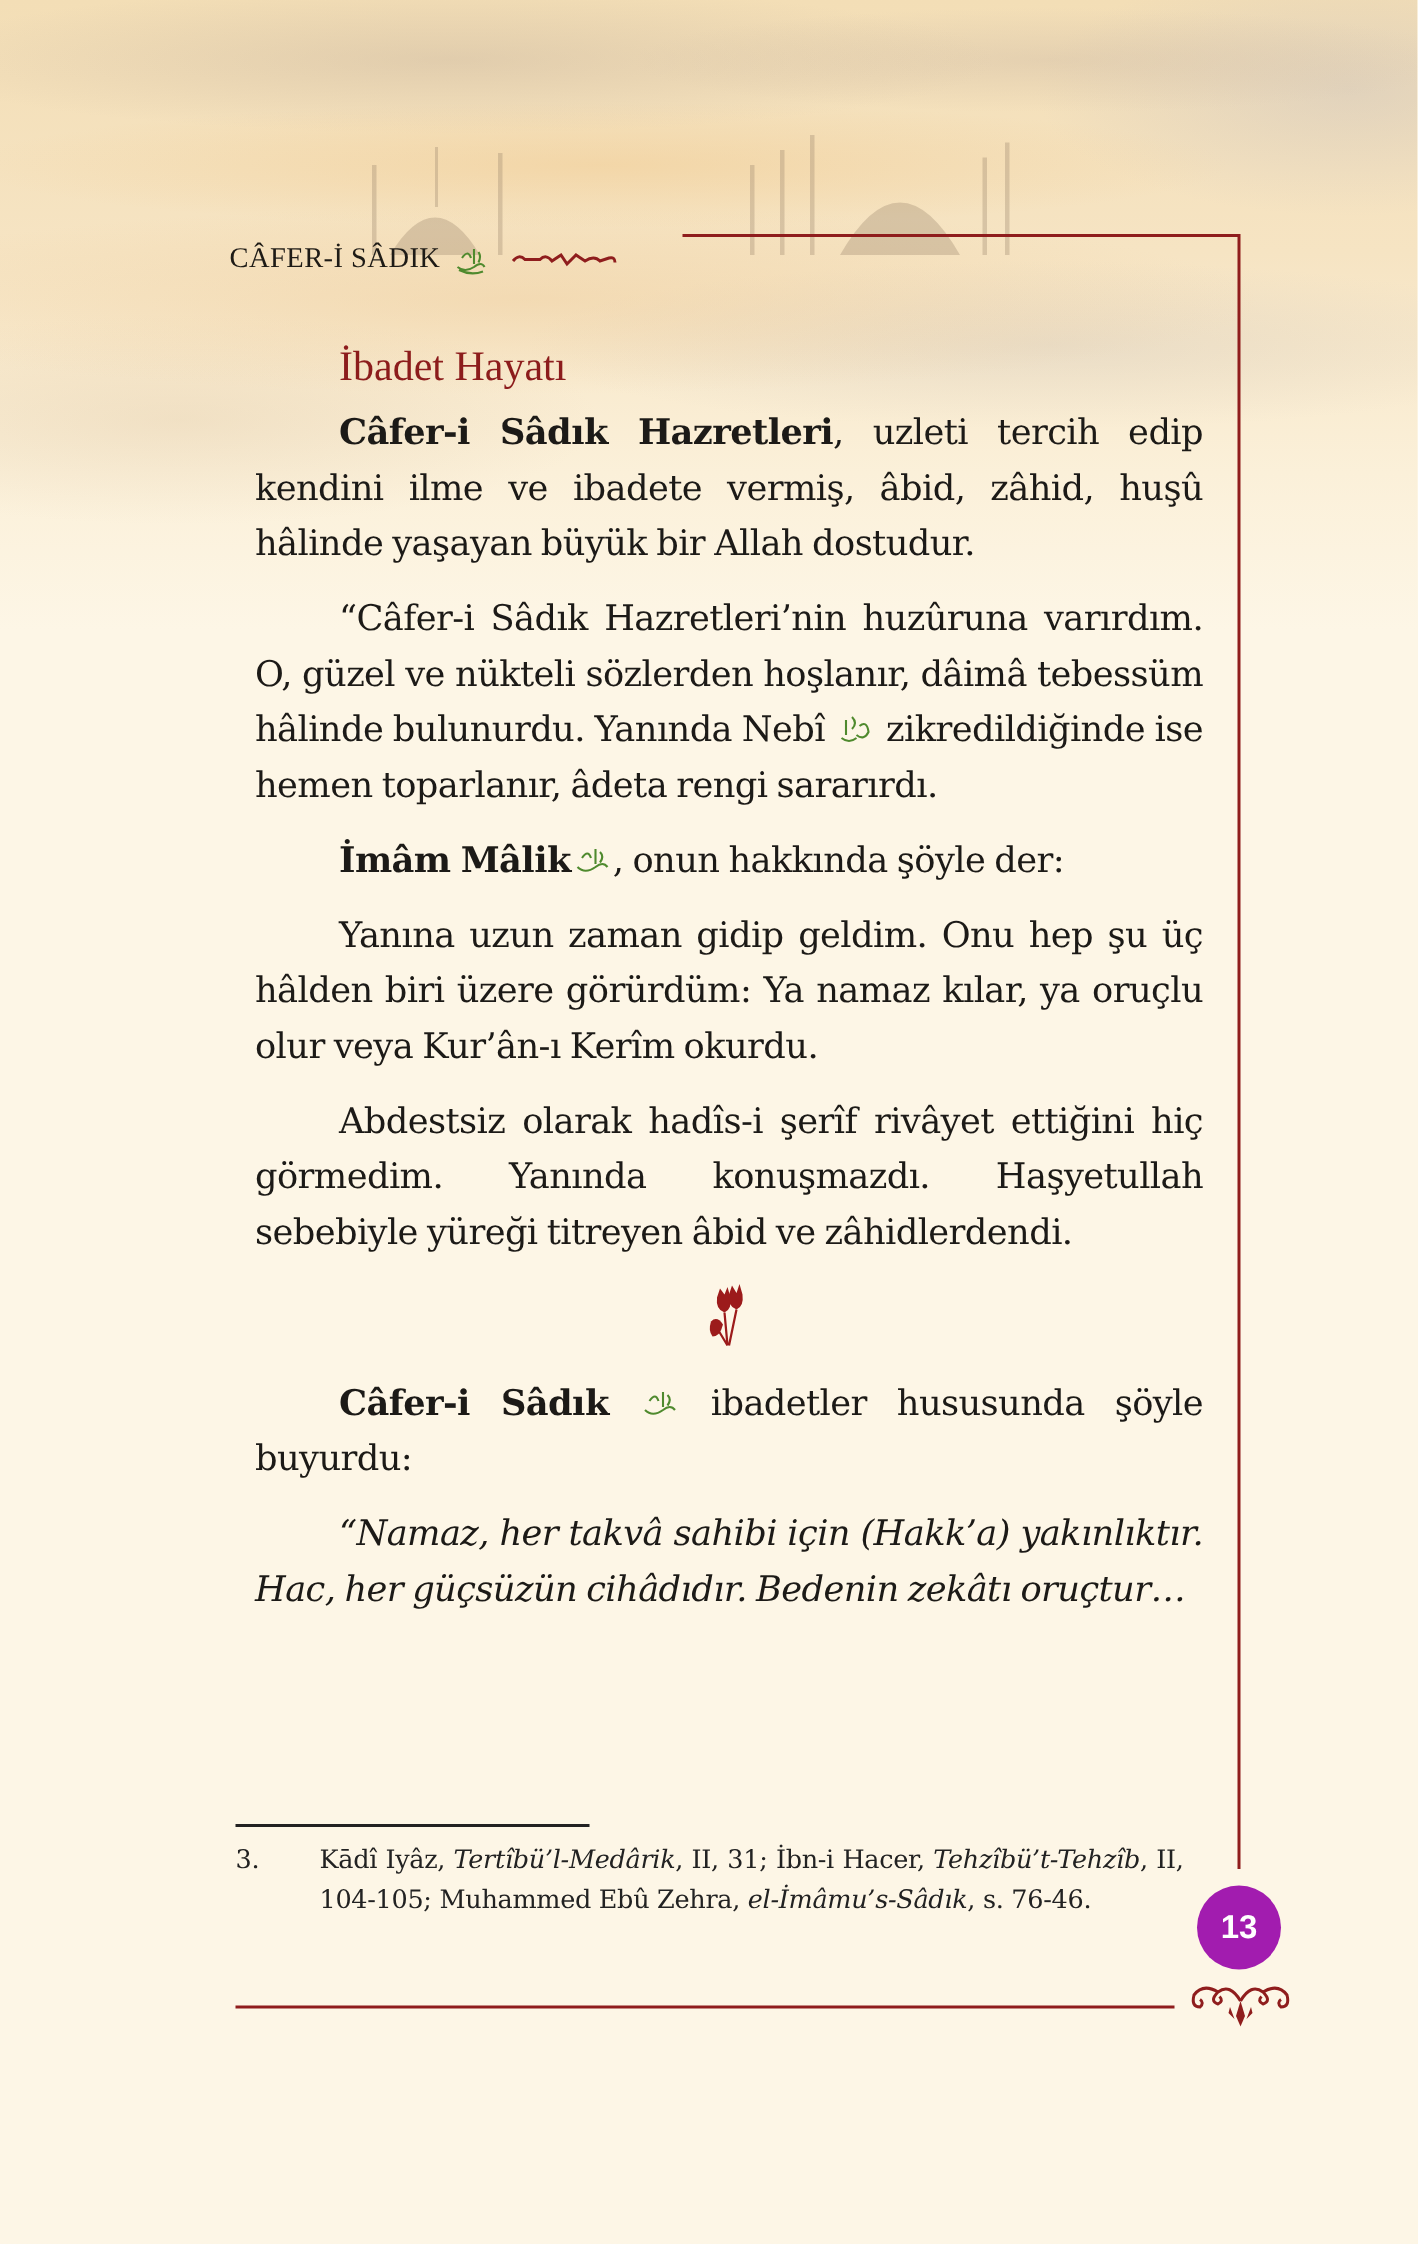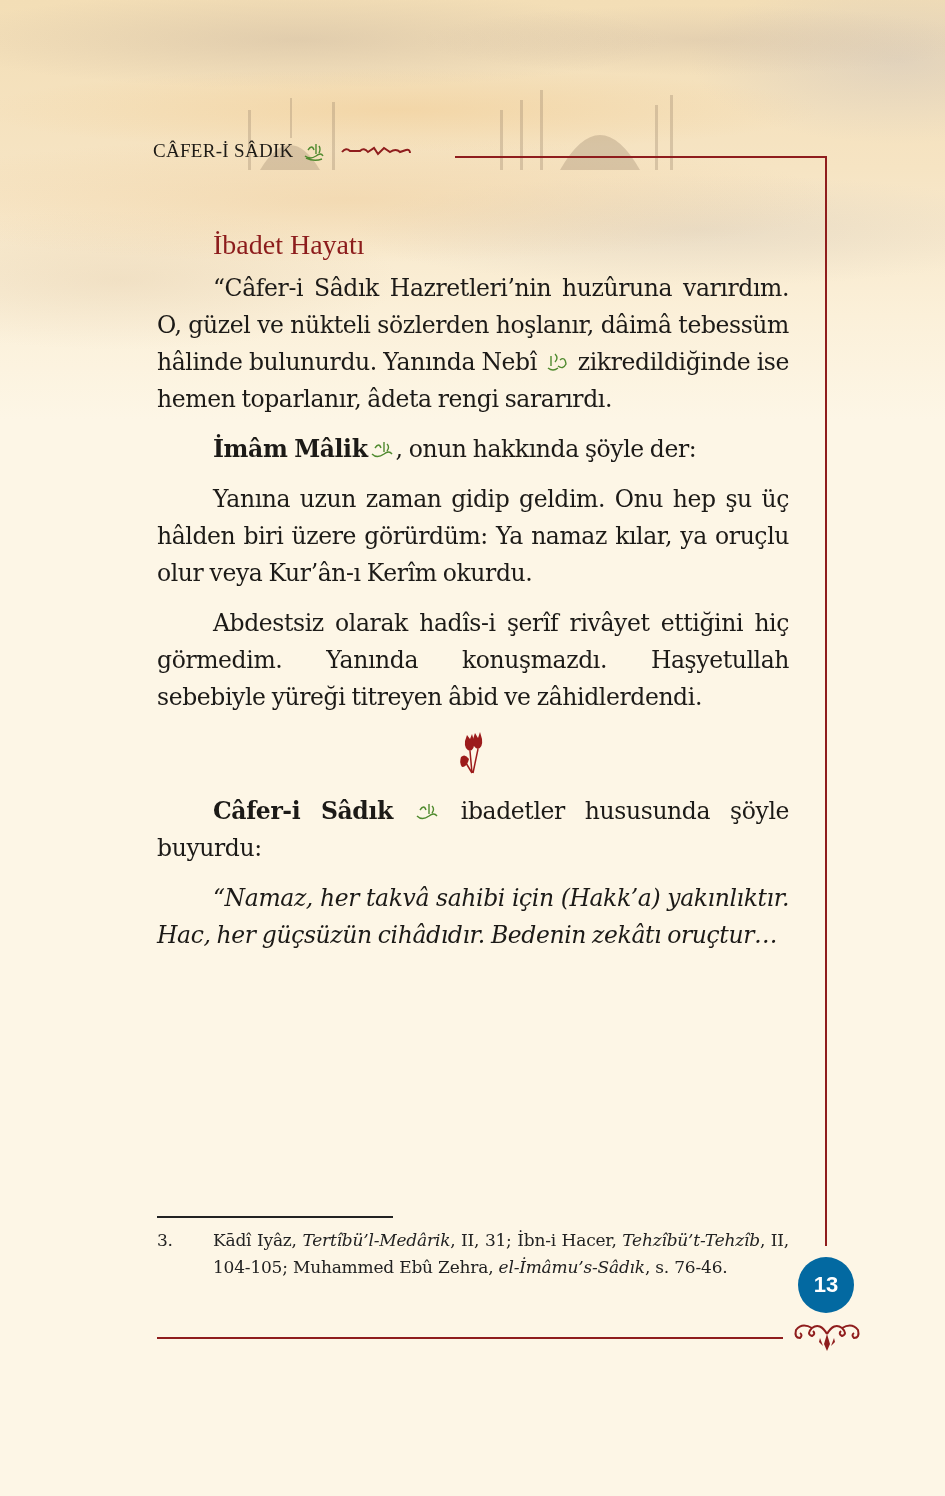--- a/index.html
+++ b/index.html
@@ -16,29 +16,29 @@
       radial-gradient(ellipse 600px 60px at 400px 110px, rgba(240,200,140,0.45), transparent 70%),
       radial-gradient(ellipse 400px 50px at 700px 40px, rgba(200,180,160,0.35), transparent 70%),
       radial-gradient(ellipse 300px 120px at 900px 60px, rgba(190,185,190,0.35), transparent 70%),
       radial-gradient(ellipse 700px 90px at 350px 200px, rgba(235,195,140,0.35), transparent 70%),
       radial-gradient(ellipse 500px 80px at 700px 230px, rgba(200,190,180,0.30), transparent 70%),
       radial-gradient(ellipse 400px 100px at 120px 280px, rgba(220,195,160,0.30), transparent 70%),
       linear-gradient(180deg, #f3deb6 0%, #f6e4c3 40%, #fbf0d9 75%, #fdf6e6 100%);
   }
   .skyline { position: absolute; left: 200px; top: 80px; width: 520px; height: 90px; opacity: 0.35; }
   .running-head {
-    position: absolute; left: 153px; top: 137px; height: 28px;
+    position: absolute; left: 153px; top: 159px; height: 28px;
     display: flex; align-items: center; gap: 8px;
     font-family: "Liberation Serif", serif; font-size: 19px; letter-spacing: 0.3px; color: #1e1b16;
   }
   .salawat { display: inline-block; width: 24px; height: 22px; }
   .head-orn { display: inline-block; width: 72px; height: 12px; margin-left: 6px; }
   .frame-top { position: absolute; left: 455px; top: 156px; width: 371px; height: 2px; background: #8f1d1d; }
   .frame-right { position: absolute; left: 825px; top: 156px; width: 2px; height: 1090px; background: #8f1d1d; }
-  .content { position: absolute; left: 157px; top: 228px; width: 632px; }
+  .content { position: absolute; left: 170px; top: 228px; width: 632px; }
   .section-title {
     font-family: "Liberation Serif", serif; font-size: 28px; color: #8c1c1c;
     margin: 0 0 8px 56px; line-height: 34px; font-weight: normal;
   }
   p.para {
     margin: 0 0 13px 0; font-size: 23.5px; line-height: 37px;
     text-align: justify; text-indent: 56px; font-family: "DejaVu Serif", serif;
     letter-spacing: -0.4px; word-spacing: -1px;
   }
   p.para b { font-weight: bold; }
@@ -49,21 +49,21 @@
   .fn-rule { position: absolute; left: 157px; top: 1216px; width: 236px; height: 1.5px; background: #222; }
   .footnote {
     position: absolute; left: 157px; top: 1227px; width: 632px;
     font-family: "DejaVu Serif", serif; font-size: 17px; line-height: 27px; color: #222;
     display: flex; letter-spacing: -0.2px;
   }
   .fn-num { width: 56px; flex: none; }
   .fn-text { flex: 1; text-align: justify; }
   .page-num {
     position: absolute; left: 798px; top: 1257px; width: 56px; height: 56px; border-radius: 50%;
-    background: #0369a1; color: #fff; font-family: "Liberation Sans", sans-serif; font-weight: bold;
+    background: #a21caf; color: #fff; font-family: "Liberation Sans", sans-serif; font-weight: bold;
     font-size: 22px; display: flex; align-items: center; justify-content: center;
   }
   .bottom-rule { position: absolute; left: 157px; top: 1337px; width: 626px; height: 2px; background: #8f1d1d; }
   .bottom-orn { position: absolute; left: 790px; top: 1320px; width: 74px; height: 32px; }
 </style>
 </head>
 <body>
 
 <div class="marble"></div>
 <svg class="skyline" viewBox="0 0 520 90">
@@ -90,20 +90,21 @@
     <path d="M2 7 Q6 2 10 6 L20 6 Q24 2 28 7 L34 3 L38 9 L44 3 L50 7 Q56 3 60 7 L66 5 Q70 4 70 8" stroke="#8f1d1d" stroke-width="2" fill="none"></path>
   </svg>
 </div>
 
 <div class="frame-top"></div>
 <div class="frame-right"></div>
 
 <div class="content">
   <h2 class="section-title">İbadet Hayatı</h2>
 
+  <p class="para"><b>Câfer-i Sâdık Hazretleri</b><span>, uzleti tercih edip kendini ilme ve ibadete vermiş, âbid, zâhid, huşû hâlinde yaşayan büyük bir Allah dostudur.</span></p>
 
   <p class="para"><span>“Câfer-i Sâdık Hazretleri’nin huzûruna varırdım. O, güzel ve nükteli sözlerden hoşlanır, dâimâ tebessüm hâlinde bulunurdu. Yanında Nebî</span> <svg class="inline-salawat" viewBox="0 0 28 24">
         <path d="M5 18 Q10 22 15 18 M8 6 L8 16 M12 4 Q16 8 12 12 M17 10 Q22 6 23 14 Q20 20 15 16" stroke="#4f8a2e" stroke-width="1.4" fill="none"></path>
       </svg><span> zikredildiğinde ise hemen toparlanır, âdeta rengi sararırdı.</span></p>
 
   <p class="para"><b>İmâm Mâlik</b><svg class="inline-salawat" viewBox="0 0 28 24">
         <path d="M4 17 Q9 22 16 17 Q21 13 24 17 M7 11 Q11 5 13 11 M16 5 L16 15 M19 7 Q22 10 19 14" stroke="#4f8a2e" stroke-width="1.4" fill="none"></path>
       </svg><span>, onun hakkında şöyle der:</span></p>
 
   <p class="para">Yanına uzun zaman gidip geldim. Onu hep şu üç hâlden biri üzere görürdüm: Ya namaz kılar, ya oruçlu olur veya Kur’ân-ı Kerîm okurdu.</p>

